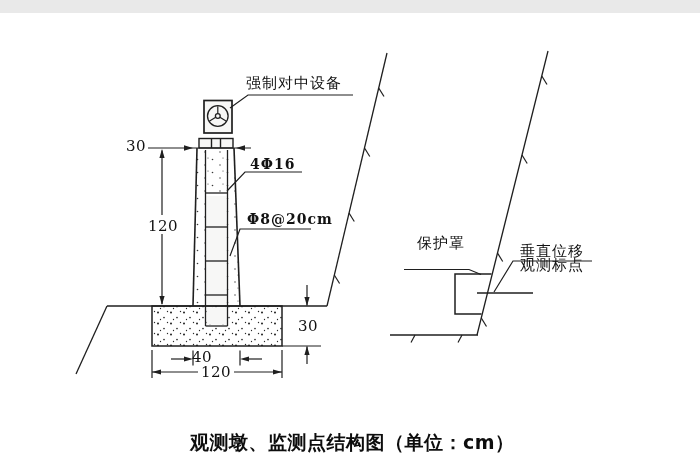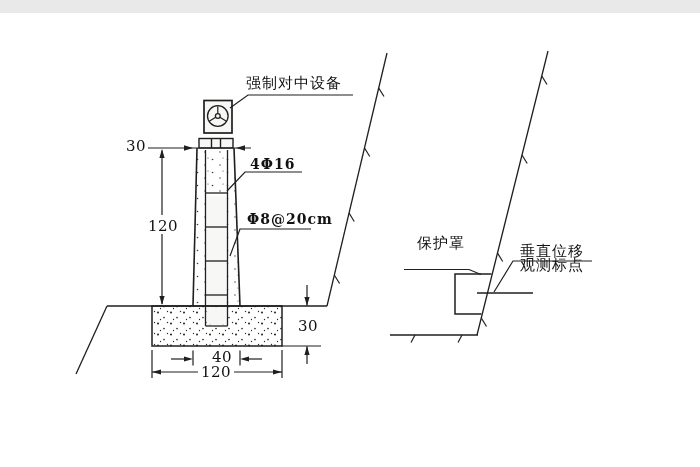--- a/index.html
+++ b/index.html
@@ -158,21 +158,22 @@
   </g>
 </svg>
 
 <div class="lbl" style="left:246px;top:62px;">强制对中设备</div>
 <div class="cad" style="left:250px;top:144px;">4Φ16</div>
 <div class="cad" style="left:247px;top:199px;">Φ8@20cm</div>
 
 <div class="dim" style="left:126px;top:126px;">30</div>
 <div class="dim" style="left:148px;top:206px;">120</div>
 <div class="dim" style="left:298px;top:306px;">30</div>
-<div class="dim" style="left:212px;top:337px;">40</div>
+<div class="dim" style="left:192px;top:337px;">40</div>
 <div class="dim" style="left:201px;top:352px;">120</div>
 
 <div class="lbl" style="left:417px;top:222px;">保护罩</div>
 <div class="lbl" style="left:520px;top:230px;">垂直位移</div>
 <div class="lbl" style="left:520px;top:244px;">观测标点</div>
 
+<div class="caption">观测墩、监测点结构图（单位：cm）</div>
 
 </div>
 
 </body></html>

